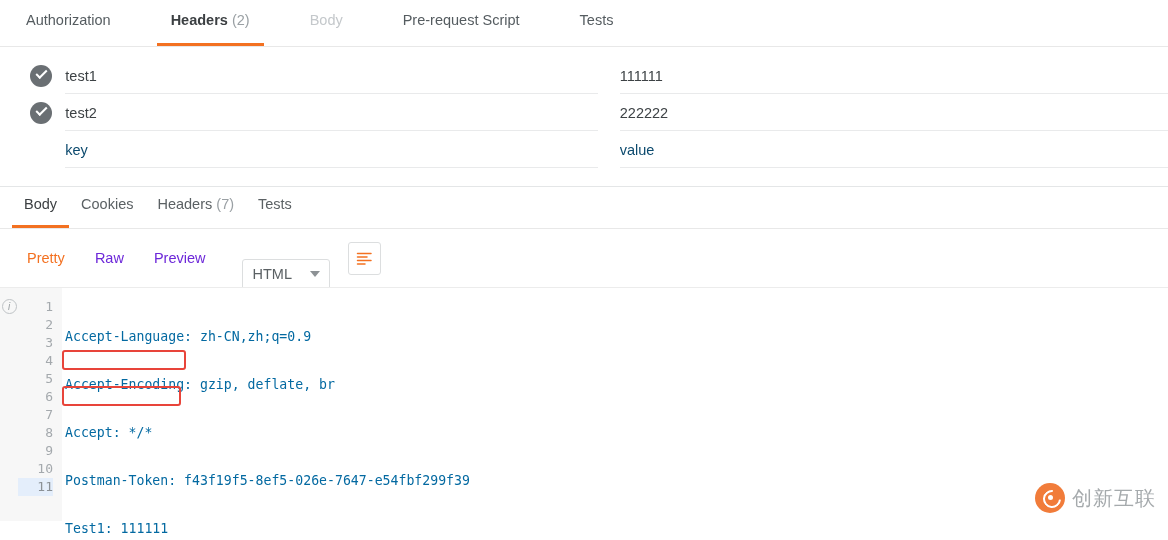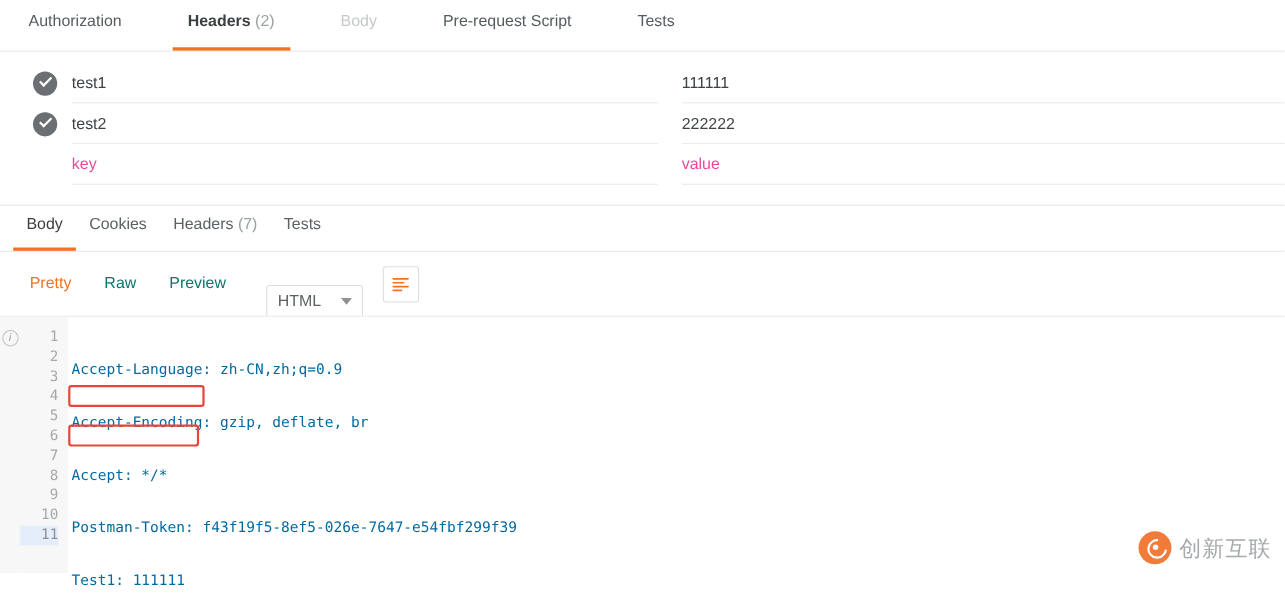--- a/index.html
+++ b/index.html
@@ -82,21 +82,21 @@
     border-bottom: 1px solid #e9eaeb;
     font-size: 14.5px;
     color: #3d4245;
     padding-left: 0px;
     overflow: hidden;
     white-space: nowrap;
     cursor: text;
   }
   .kv-key { width: 540px; }
   .kv-val { width: 556px; margin-left: 22px; }
-  .kv-cell.placeholder { color: #ec4899; }
+  .kv-cell.placeholder { color: #0c4a6e; }
   .kv-row.blank .kv-check { visibility: hidden; }
 
   
   .resp-sep {
     height: 1px;
     background: #e4e6e7;
     margin-top: 18px;
   }
 
   
@@ -134,21 +134,21 @@
   }
   .seg {
     display: flex;
     align-items: flex-start;
   }
   .seg-item {
     padding: 0 15px;
     height: 30px;
     line-height: 30px;
     font-size: 14.5px;
-    color: #0f766e;
+    color: #6d28d9;
     cursor: pointer;
   }
   .seg-item.active { color: #f37121; }
   .format-select {
     margin-left: 22px;
     width: 88px;
     height: 31px;
     border: 1px solid #dcdedf;
     border-radius: 3px;
     display: flex;

